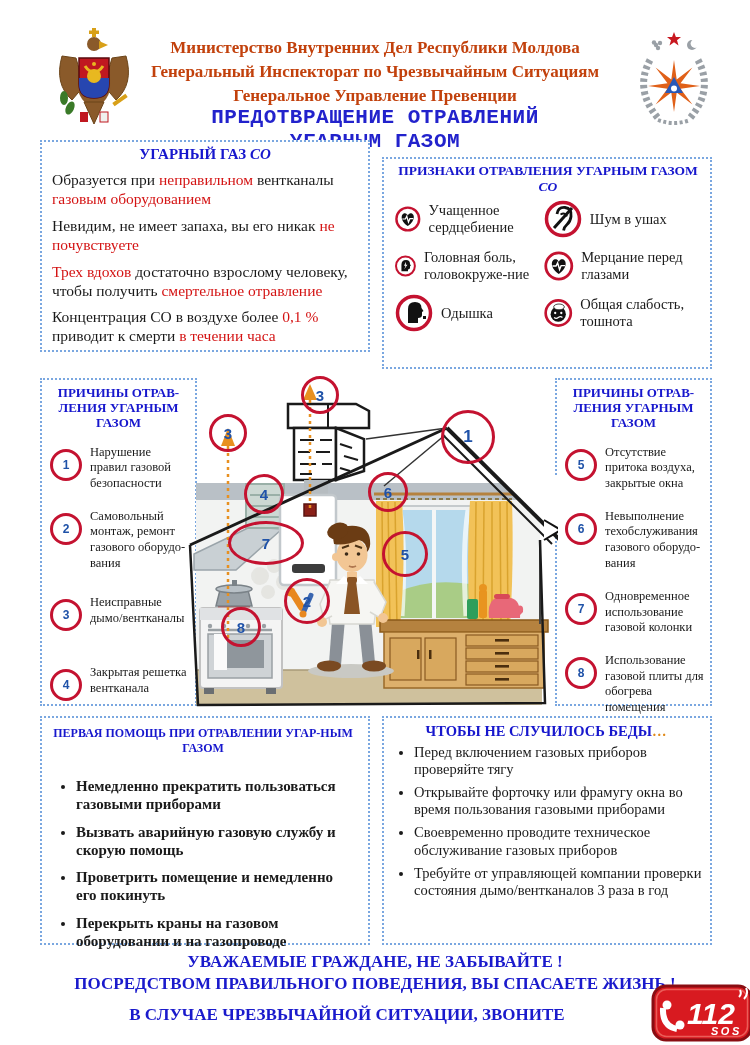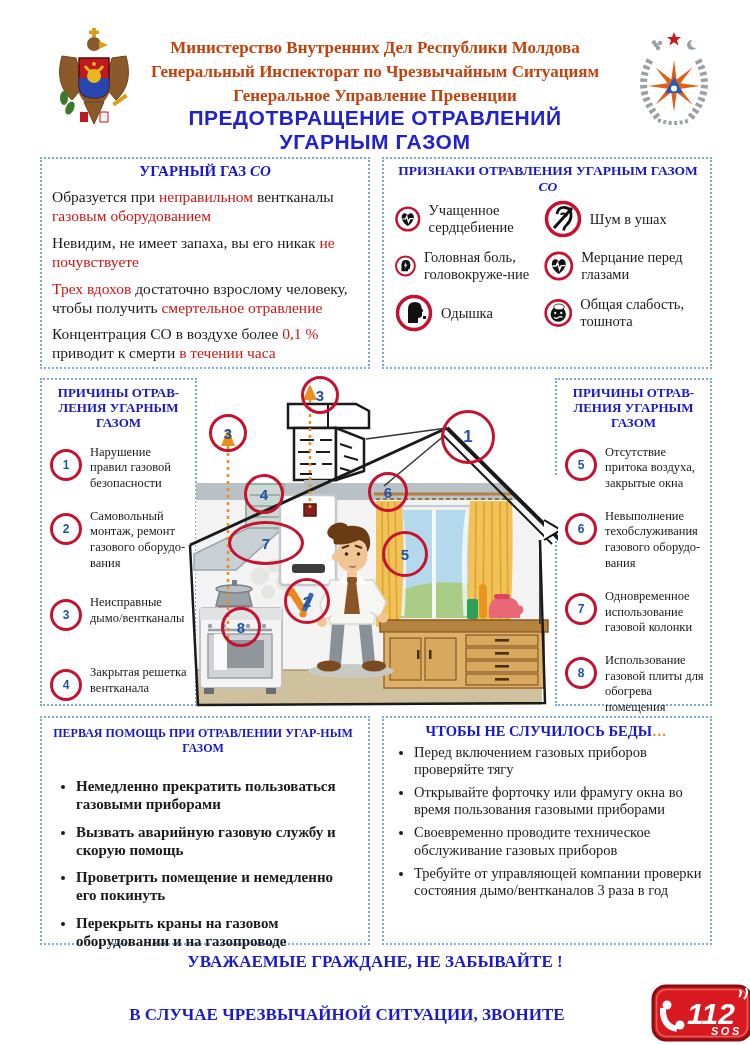--- a/index.html
+++ b/index.html
@@ -7,24 +7,24 @@
        font-family:"Liberation Serif", serif;color:#1a1a1a;}
   .abs{position:absolute;}
   .box{position:absolute;border:2px dotted #7aa7e0;background:#ffffff;box-sizing:border-box;}
   .box-title{color:#1717cd;font-weight:bold;text-align:center;}
   .seg-r{color:#d41414;}
   .italic{font-style:italic;}
   
   .org-lines{position:absolute;left:140px;top:36px;width:470px;text-align:center;
              font-weight:bold;font-size:17px;line-height:1.4;color:#c2410c;}
   .main-title{position:absolute;left:150px;top:106px;width:450px;text-align:center;
-              font-family:Liberation Sans, sans-serif;font-weight:bold;font-size:21px;
+              font-family:Liberation Mono, monospace;font-weight:bold;font-size:21px;
               line-height:1.15;color:#2222cc;letter-spacing:0.5px;}
   
-  .co-box{left:40px;top:157px;width:330px;height:212px;padding:3px 10px 0 10px;}
+  .co-box{left:40px;top:140px;width:330px;height:212px;padding:3px 10px 0 10px;}
   .co-box .box-title{font-size:15px;margin:1px 0 2px 0;}
   .co-box p{font-size:15.5px;line-height:1.22;margin:8px 0;}
   
   .signs-box{left:382px;top:157px;width:330px;height:212px;padding:3px 8px 0 10px;}
   .signs-box .box-title{font-size:13.5px;margin:1px 0 4px 0;}
   .signs-grid{display:grid;grid-template-columns:1fr 1.1fr;row-gap:7px;column-gap:4px;}
   .sign-item{display:flex;align-items:center;gap:7px;}
   .sign-item .label{font-size:14.5px;line-height:1.15;}
   
   .causes-box{width:157px;height:328px;padding:6px 6px 0 6px;}
@@ -454,20 +454,21 @@
   <ul>
     <li>Перед включением газовых приборов проверяйте тягу</li>
     <li>Открывайте форточку или фрамугу окна во время пользования газовыми приборами</li>
     <li>Своевременно проводите техническое обслуживание газовых приборов</li>
     <li>Требуйте от управляющей компании проверки состояния дымо/вентканалов 3 раза в год</li>
   </ul>
 </div>
 
 <div class="footer-l12">
   <div>УВАЖАЕМЫЕ ГРАЖДАНЕ,  НЕ ЗАБЫВАЙТЕ !</div>
+  <div>ПОСРЕДСТВОМ  ПРАВИЛЬНОГО  ПОВЕДЕНИЯ,  ВЫ СПАСАЕТЕ ЖИЗНЬ !</div>
 </div>
 <div class="footer-l3">В СЛУЧАЕ ЧРЕЗВЫЧАЙНОЙ СИТУАЦИИ,  ЗВОНИТЕ</div>
 
 <div class="badge-112">
   <svg width="102" height="58" viewBox="0 0 102 58">
     <rect x="2" y="2" width="98" height="54" rx="13" fill="#d81a20" stroke="#8a0d12" stroke-width="3"></rect>
     <rect x="5.5" y="5.5" width="91" height="47" rx="10" fill="none" stroke="#f27a70" stroke-width="1.5" opacity="0.7"></rect>
     <g>
       <circle cx="16" cy="21" r="4.5" fill="#ffffff"></circle>
       <circle cx="29" cy="41" r="4.5" fill="#ffffff"></circle>

